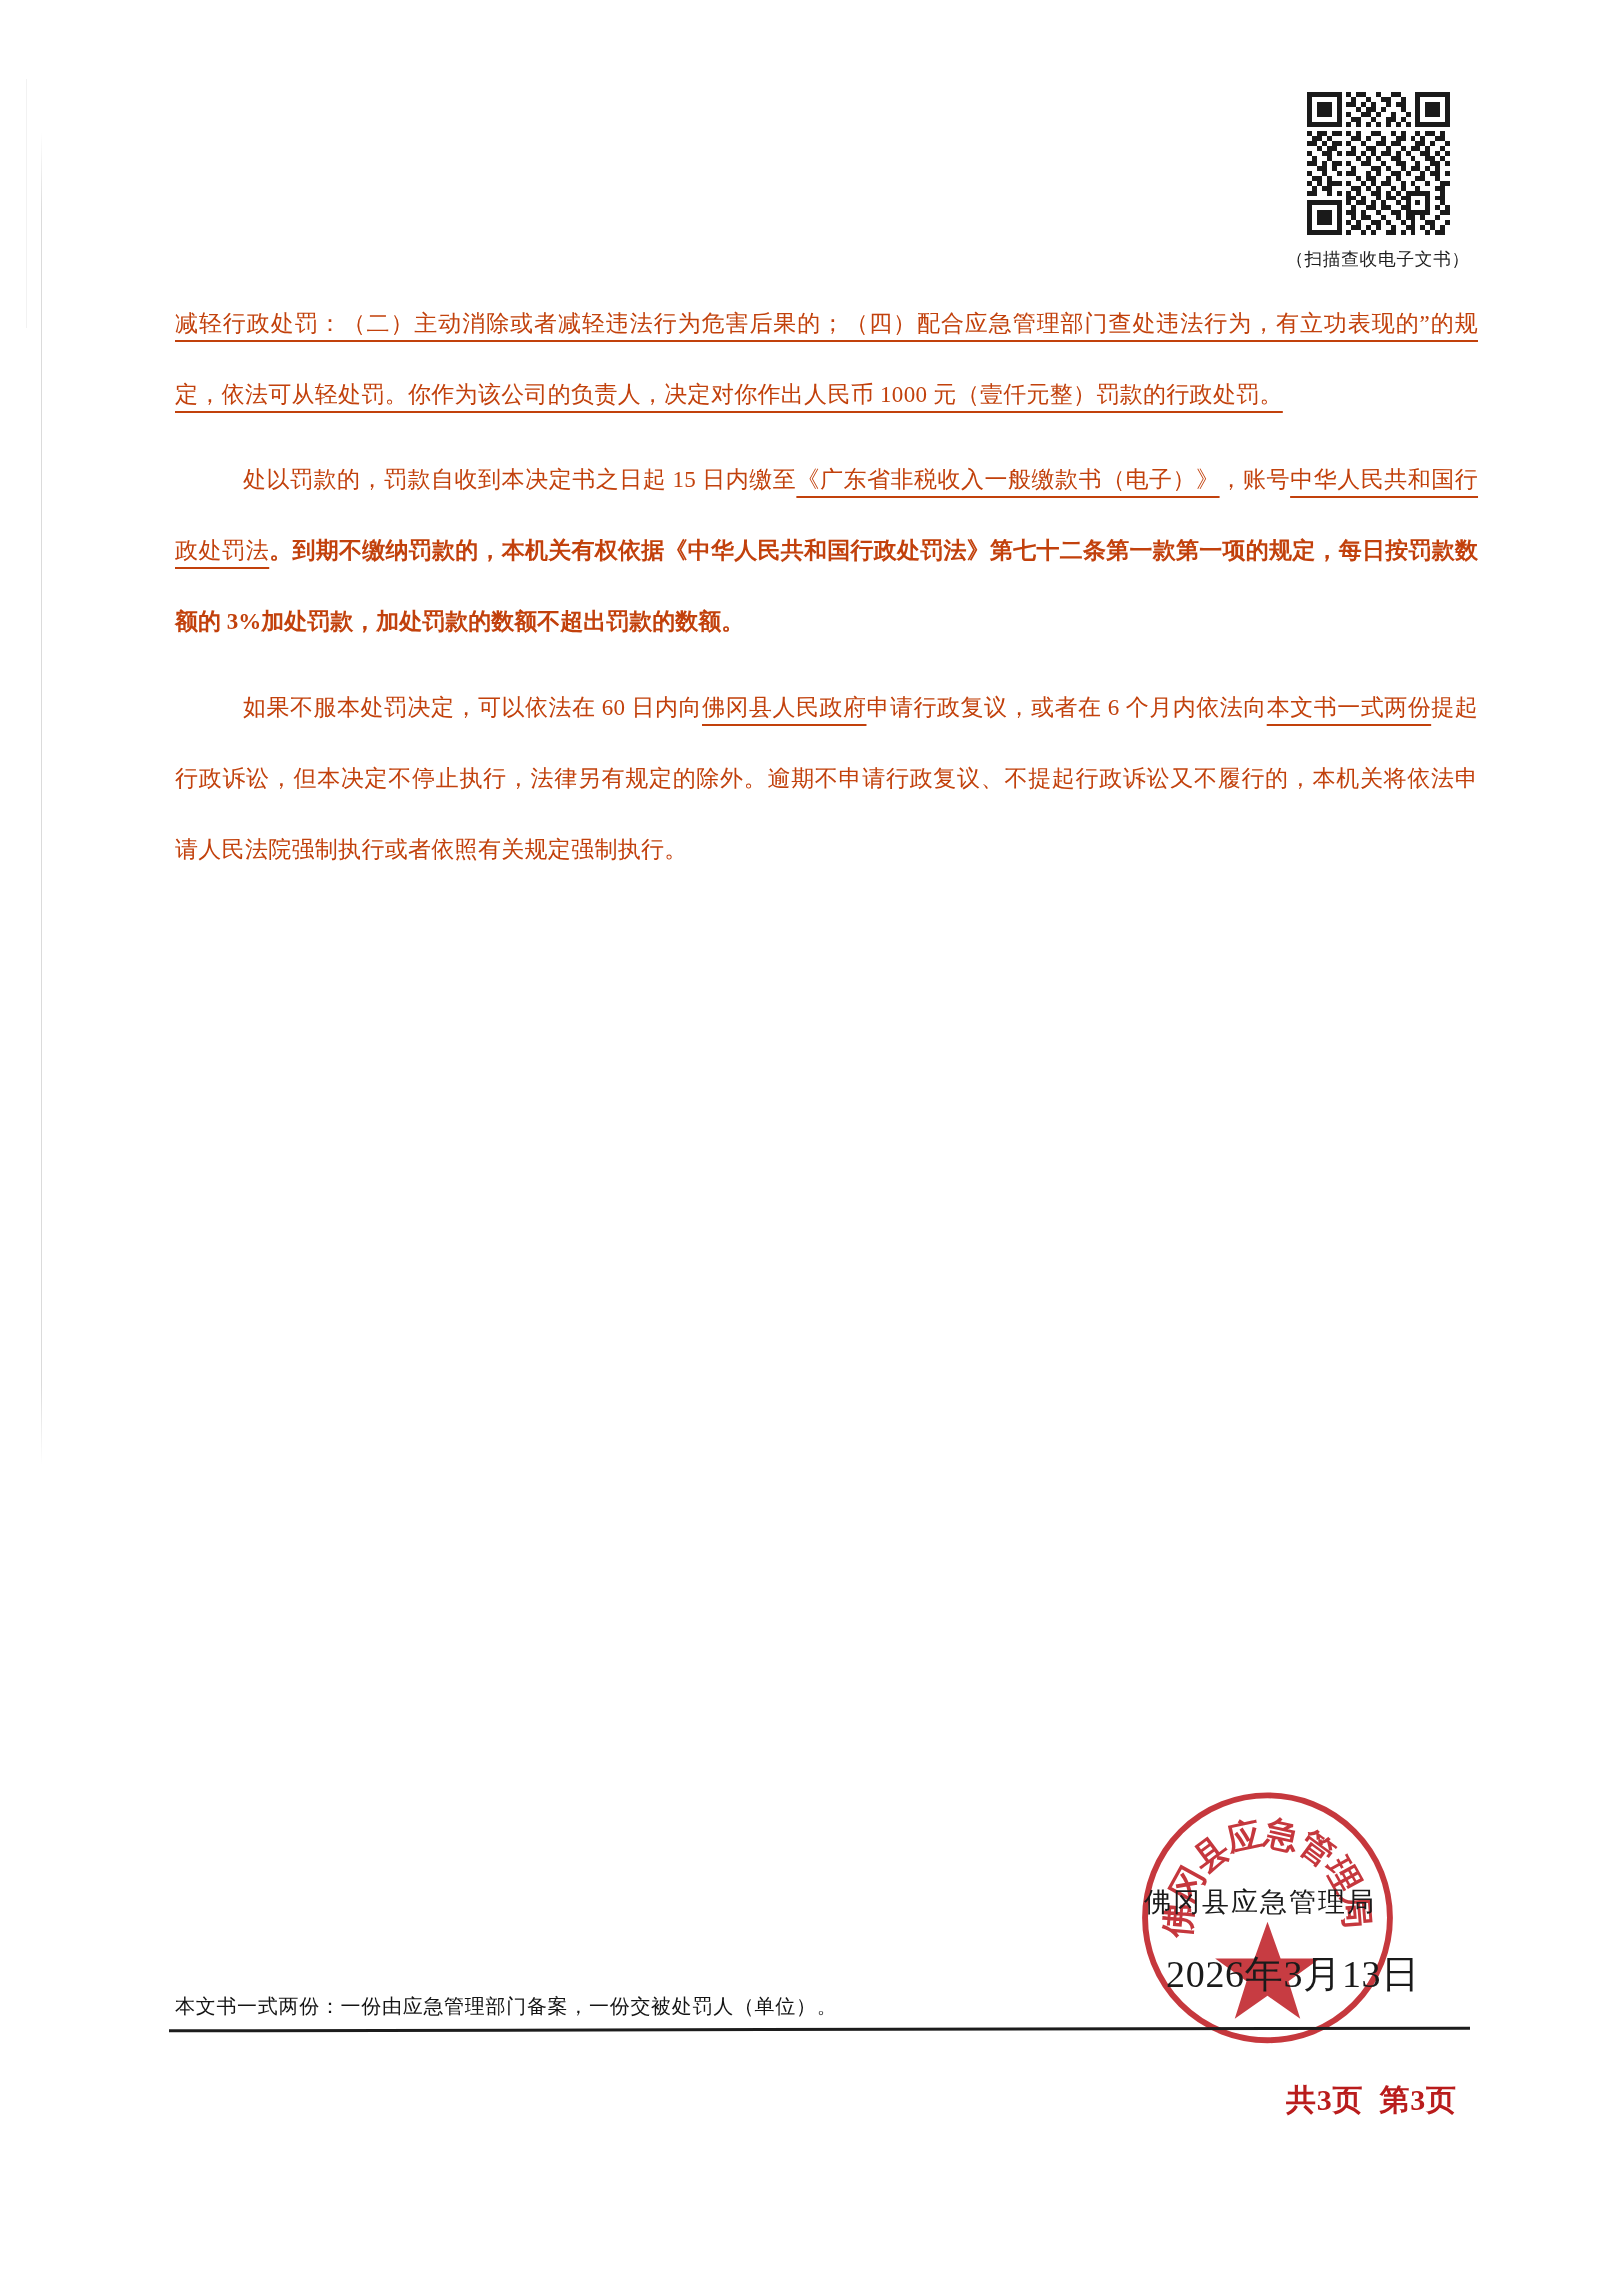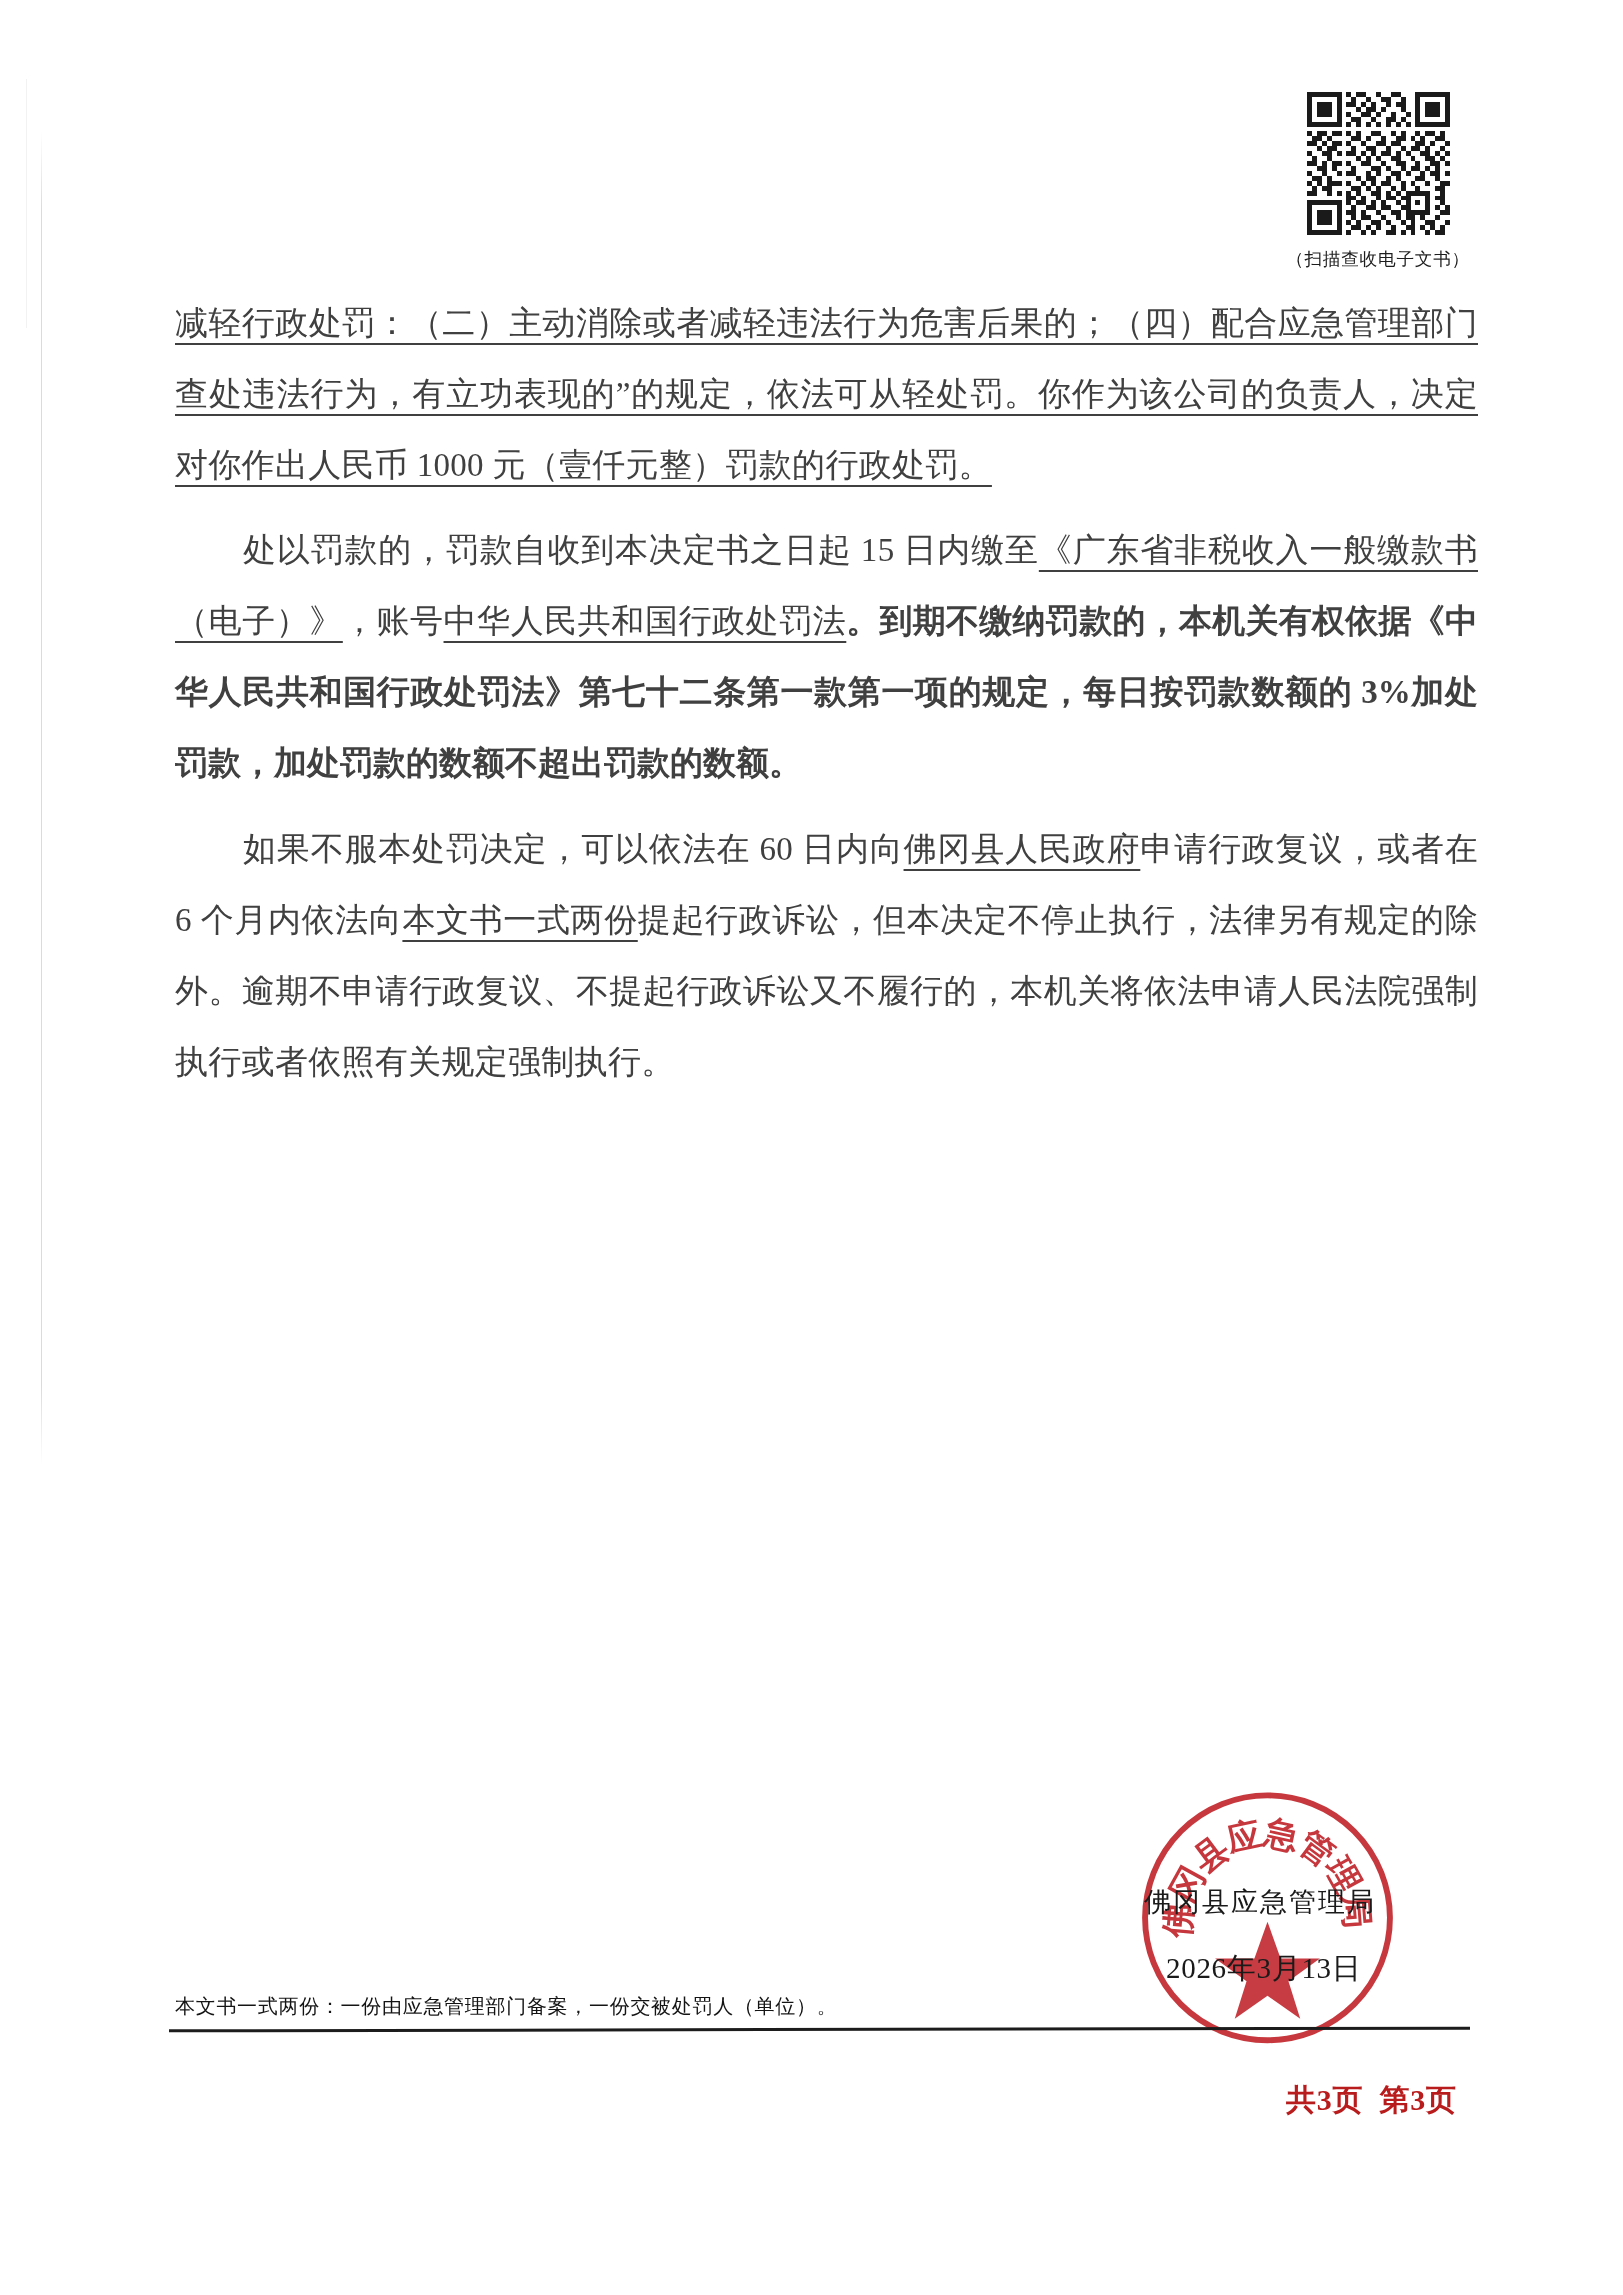--- a/index.html
+++ b/index.html
@@ -65,28 +65,28 @@
 
   
   .body-col {
     position: absolute;
     left: 175px;
     top: 288px;
     width: 1303px;
   }
 
   .para {
-    font-size: 33px;
+    font-size: 23px;
     line-height: 71px;
     text-align: justify;
     text-align-last: left;
     text-justify: inter-character;
     letter-spacing: 0.3px;
     margin: 0 0 0 0;
-    color: #404040;
+    color: #c2410c;
   }
   .para.indent { text-indent: 68px; }
   .para + .para { margin-top: 14.4px; }
 
   .u {
     text-decoration: underline;
     text-underline-offset: 9.2px;
     text-decoration-thickness: 2px;
   }
   .b {
@@ -113,21 +113,21 @@
     letter-spacing: 2px;
     white-space: nowrap;
     color: #1a1a1a;
     font-family: "Liberation Serif", "DejaVu Serif", serif;
   }
   .seal-overlay-date {
     position: absolute;
     left: 1166px;
     top: 1949px;
     width: 262px;
-    font-size: 29px;
+    font-size: 38px;
     letter-spacing: 0.7px;
     white-space: nowrap;
     color: #1a1a1a;
     font-family: "Liberation Serif", "DejaVu Serif", serif;
   }
 
   
   .footer-rule {
     position: absolute;
     left: 169px;

